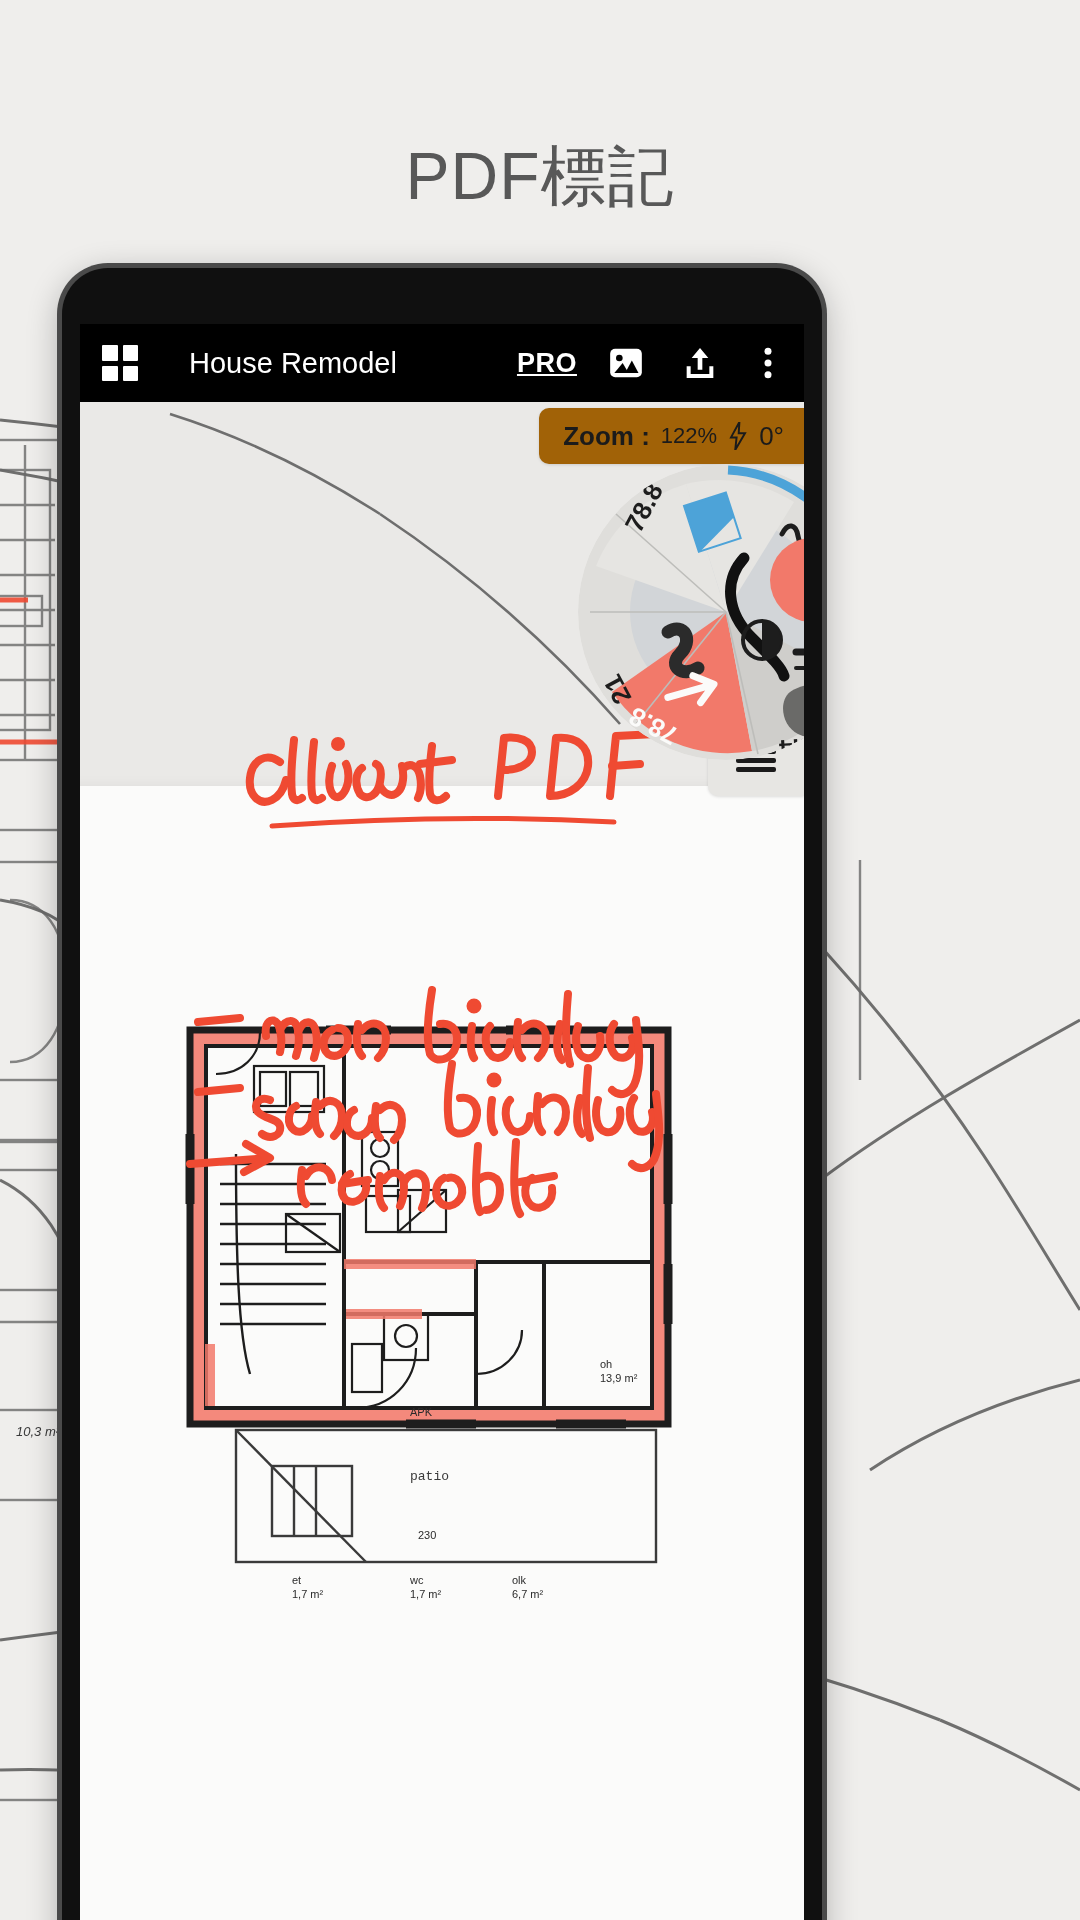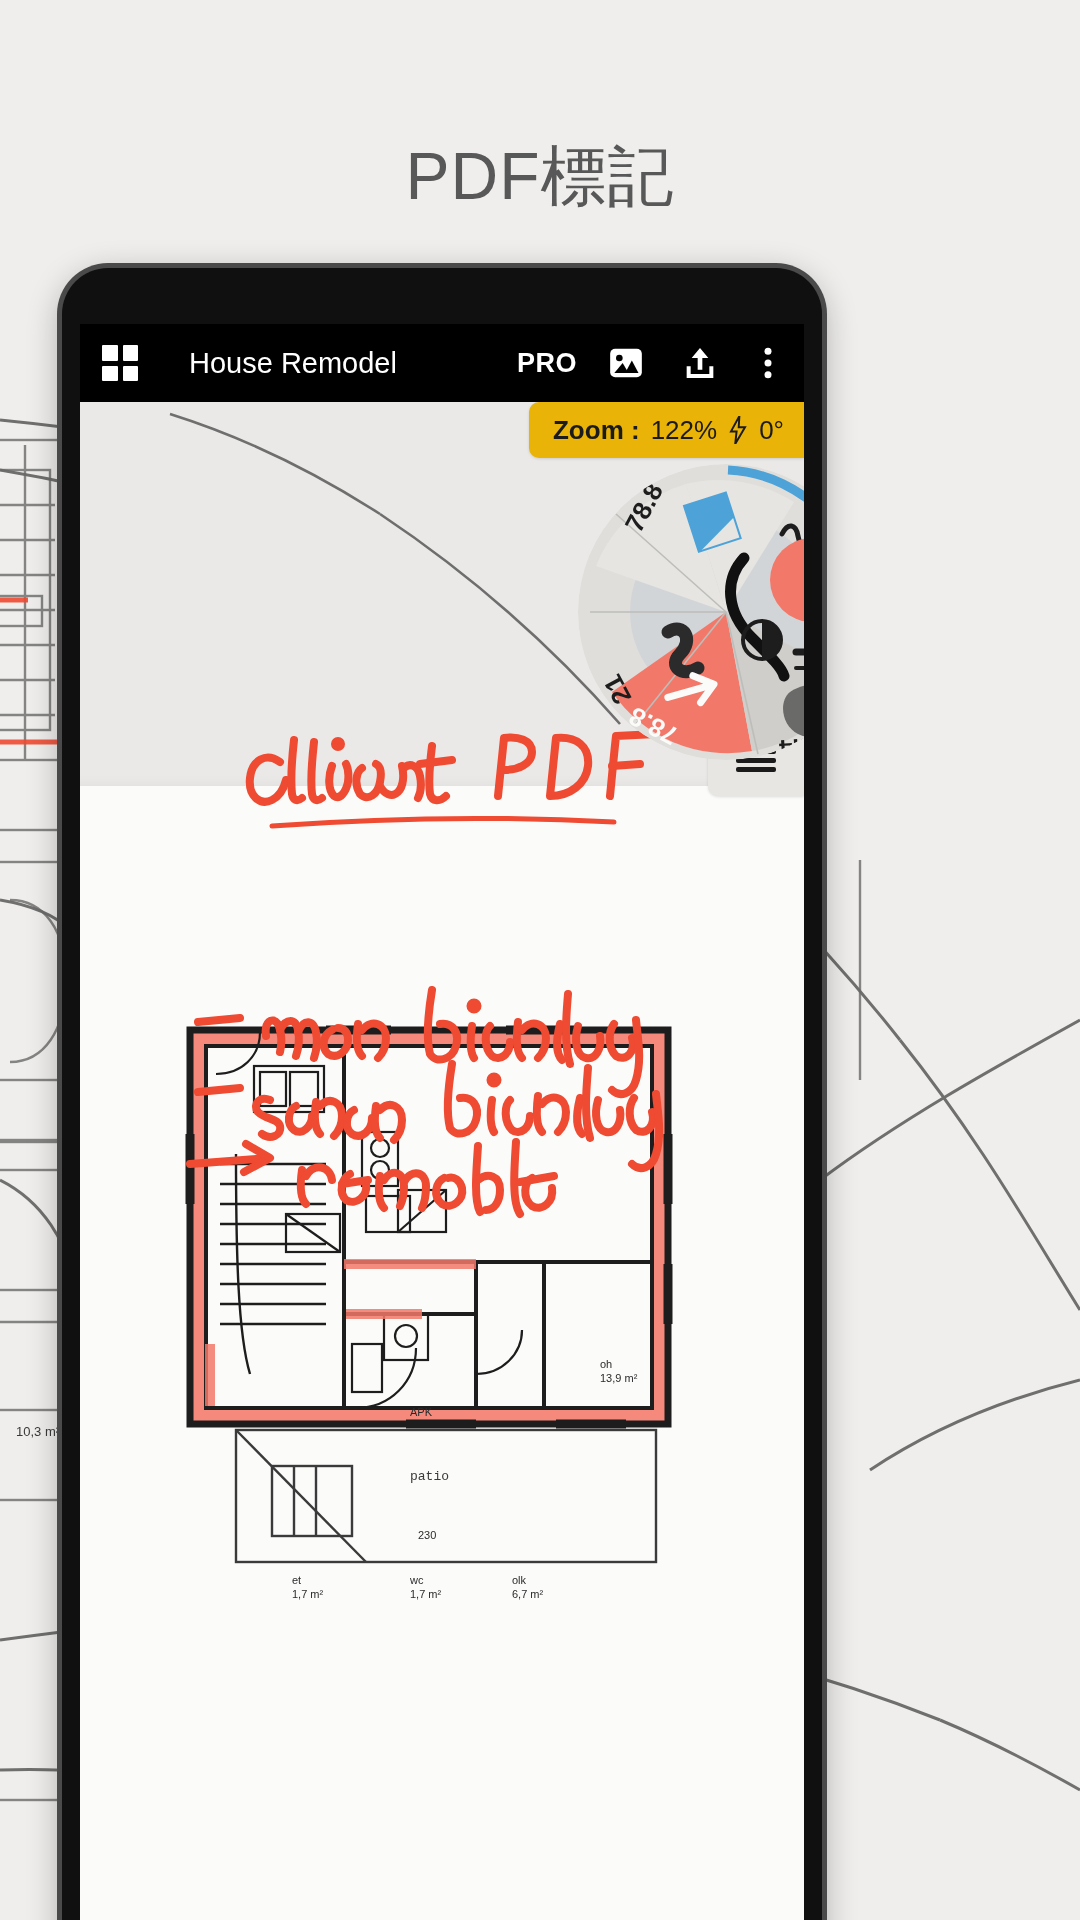--- a/index.html
+++ b/index.html
@@ -75,43 +75,44 @@
   .grid-icon i { background: #fff; display: block; border-radius: 1px; }
   .app-title {
     color: #fff; font-size: 29px;
     margin-left: 23px; font-weight: 400;
     white-space: nowrap;
   }
   .pro-badge {
     color: #fff; font-size: 27px;
     font-weight: bold; letter-spacing: .5px;
     margin-left: 92px;
+    text-decoration: underline;
   }
   .bar-icons {
     margin-left: auto;
     display: flex; align-items: center;
     gap: 34px; padding-right: 22px;
   }
   .ic { display: block; }
 
   
   .zoom-chip {
     position: absolute;
-    right: 0; top: 78px;
+    right: 0; top: 84px;
     height: 56px;
     padding: 0 20px 0 24px;
-    background: #eab308;
+    background: #a16207;
     border-radius: 10px 0 0 10px;
     display: flex; align-items: center;
     gap: 11px;
     z-index: 6;
     box-shadow: 0 1px 3px rgba(0,0,0,.12);
   }
   .zoom-label { font-size: 26px; font-weight: bold; color: #1b1b1b; }
-  .zoom-val   { font-size: 26px; color: #1b1b1b; }
+  .zoom-val   { font-size: 22px; color: #1b1b1b; }
   .zoom-rot   { font-size: 26px; color: #1b1b1b; }
 
   
   .wheel {
     position: absolute;
     right: -72px; top: 138px;
     width: 300px; height: 300px;
     z-index: 7;
   }
 
@@ -565,15 +566,15 @@
         <div class="bars">
           <span></span>
             <span></span>
             <span></span>
         </div>
       </div>
 
     </div>
   </div>
 
-  <div class="bg-note" style="left:16px; top:1424px;">10,3  m²</div>
+  <div class="bg-note" style="left:16px; top:1424px;font-style:italic;">10,3  m²</div>
 
 </div>
 
 </body></html>

